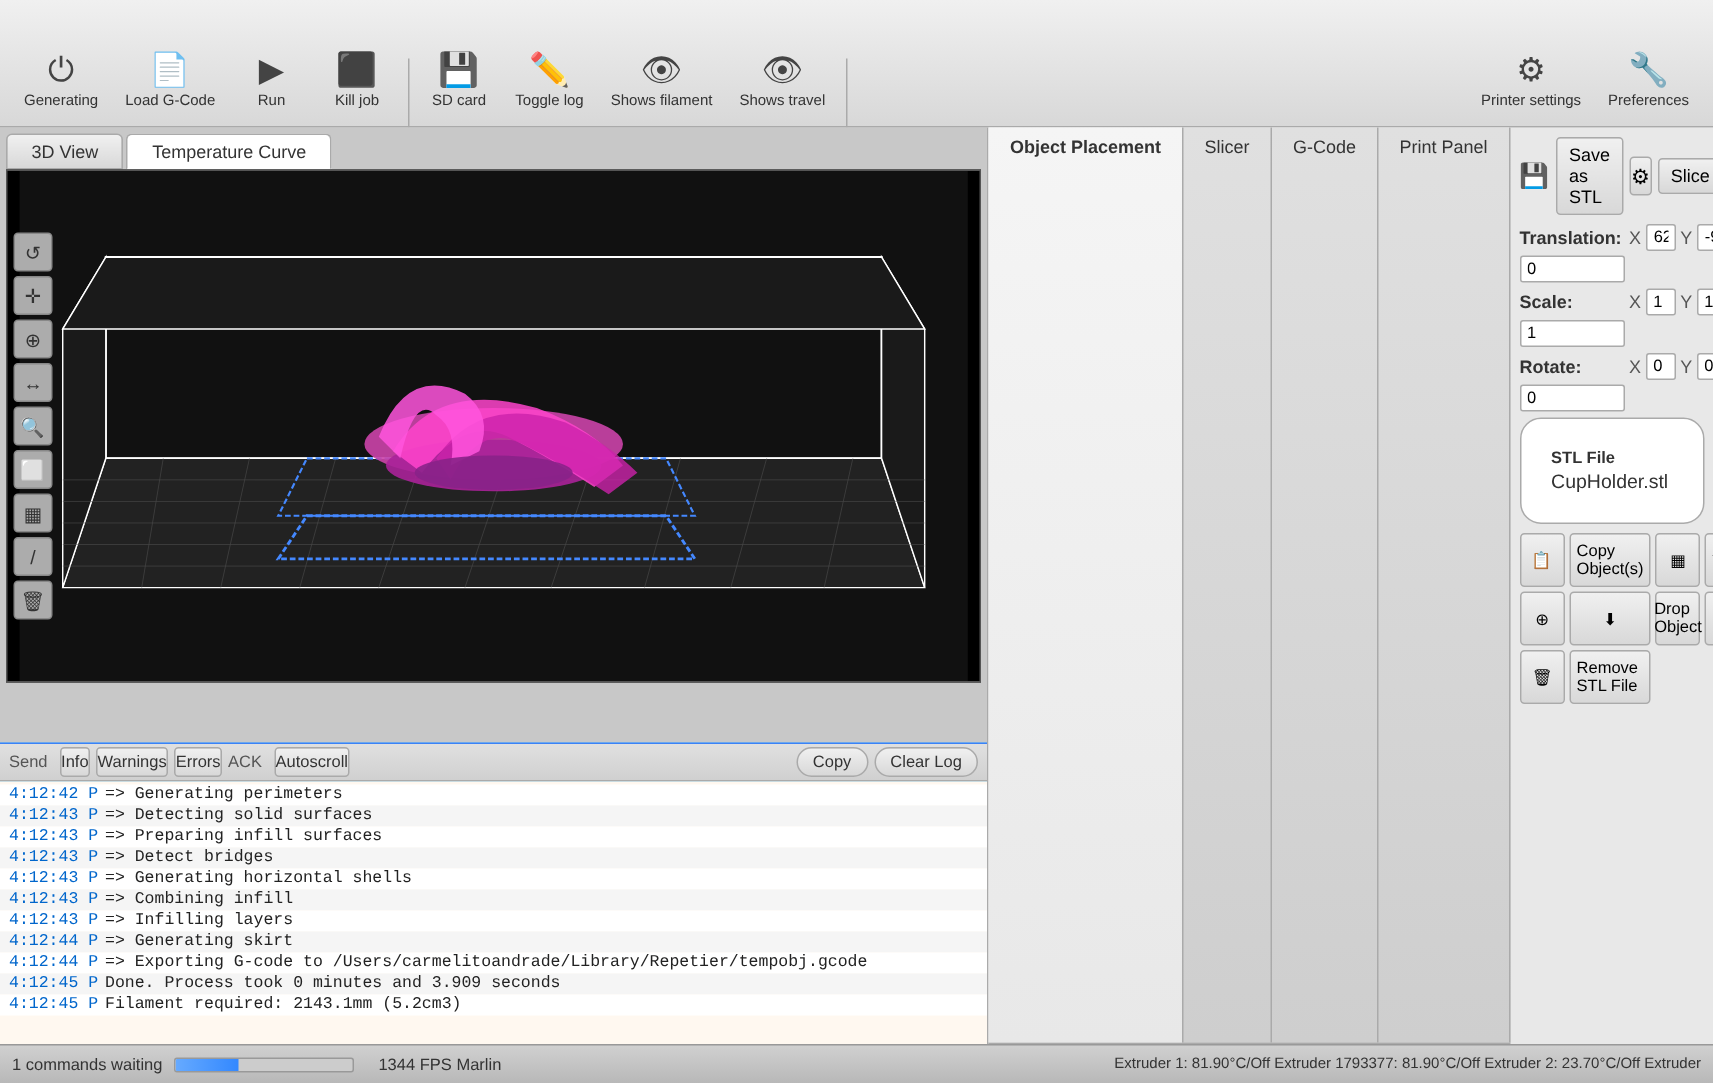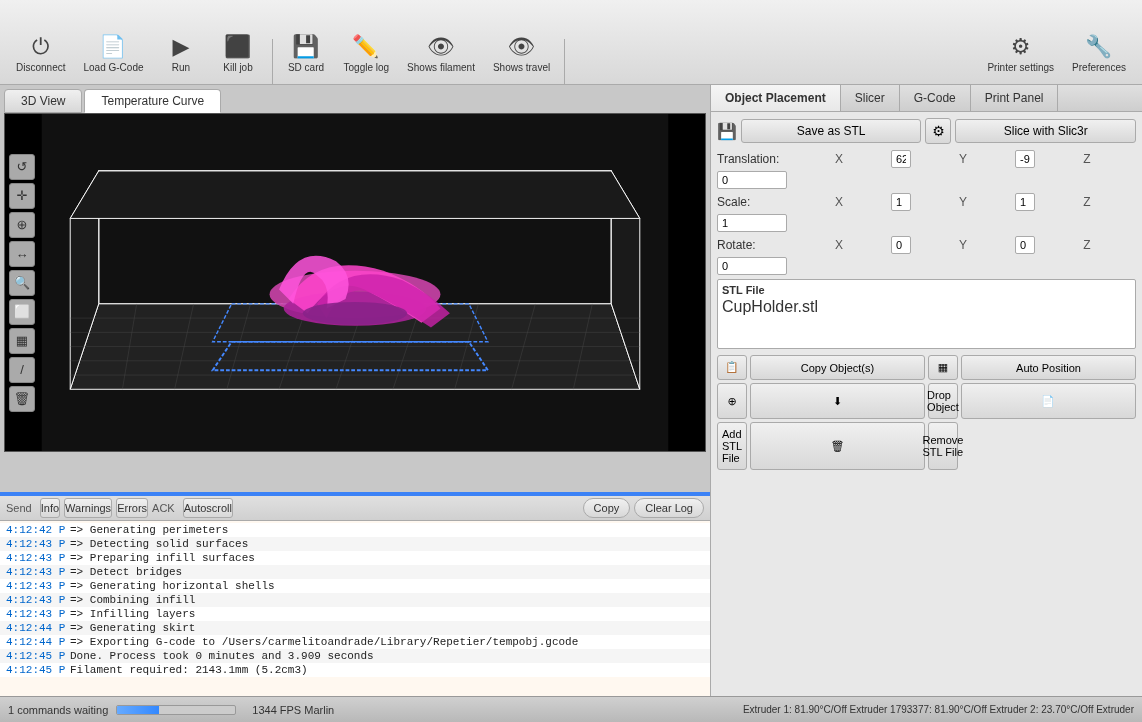--- a/index.html
+++ b/index.html
@@ -115,21 +115,21 @@
       font-size: 13px;
       color: #333;
     }
 
     
     #right-panel {
       flex: 1;
       background: #e8e8e8;
       border-left: 1px solid #aaa;
       display: flex;
-      flex-direction: column;
+      flex-direction: row;
     }
     .right-tabs {
       display: flex;
       background: linear-gradient(to bottom, #e0e0e0, #cecece);
       border-bottom: 1px solid #aaa;
     }
     .right-tab {
       padding: 6px 14px;
       font-size: 12px;
       cursor: pointer;
@@ -193,48 +193,48 @@
     }
 
     .transform-grid {
       display: grid;
       grid-template-columns: 70px 1fr 20px 1fr 20px 1fr;
       gap: 3px;
       align-items: center;
       margin-bottom: 4px;
       font-size: 12px;
     }
-    .transform-label { color: #333; font-weight: normal; }
+    .transform-label { color: #333; font-weight: bold; }
     .axis-label { text-align: center; color: #555; }
     .transform-input {
       width: 100%;
       padding: 2px 4px;
       border: 1px solid #aaa;
       border-radius: 2px;
       background: white;
       font-size: 11px;
     }
 
     .lock-row {
       display: flex;
       align-items: center;
       gap: 4px;
       margin-bottom: 6px;
       font-size: 12px;
     }
     .stl-file-section {
       background: white;
       border: 1px solid #aaa;
-      border-radius: 2px;
-      padding: 4px;
+      border-radius: 14px;
+      padding: 20px;
       margin-bottom: 6px;
       min-height: 70px;
     }
     .stl-file-title { font-weight: bold; font-size: 11px; color: #333; margin-bottom: 2px; }
-    .stl-file-name { font-size: 16px; color: #333; }
+    .stl-file-name { font-size: 13px; color: #333; }
 
     .action-grid {
       display: grid;
       grid-template-columns: 30px 1fr 30px 1fr;
       gap: 3px;
       margin-top: 4px;
     }
     .action-btn {
       display: flex;
       align-items: center;
@@ -339,21 +339,21 @@
     <div class="tl tl-yellow"></div>
     <div class="tl tl-green"></div>
   </div>
   <span class="title-bar-text">Repetier-Host Mac 0.56</span>
 </div>
 
 <div id="toolbar">
   <div class="toolbar-items">
     <div class="toolbar-item">
       <div class="toolbar-icon">⏻</div>
-      <div class="toolbar-label">Disconnect</div>
+      <div class="toolbar-label">Generating</div>
     </div>
     <div class="toolbar-item">
       <div class="toolbar-icon">📄</div>
       <div class="toolbar-label">Load G-Code</div>
     </div>
     <div class="toolbar-item">
       <div class="toolbar-icon">▶</div>
       <div class="toolbar-label">Run</div>
     </div>
     <div class="toolbar-item">
@@ -458,21 +458,21 @@
           <path d="M -20,0 Q 10,-50 80,-30 Q 120,-15 140,10 L 120,25 Q 90,5 60,-10 Q 30,-25 0,15 Z" fill="#ff44cc" opacity="0.85"></path>
           <path d="M 10,5 Q 40,-40 100,-20 Q 130,-5 150,15 L 130,30 Q 100,10 70,-5 Q 40,-20 20,20 Z" fill="#cc22aa" opacity="0.8"></path>
 
           <path d="M -30,-10 Q -10,-60 30,-40 Q 50,-25 40,0 L 20,10 Q 25,-15 10,-25 Q -5,-40 -15,5 Z" fill="#ff55dd" opacity="0.85"></path>
 
           <ellipse cx="50" cy="15" rx="55" ry="12" fill="#882288" opacity="0.9"></ellipse>
         </g>
       </svg>
     </div>
 
-    <div style="background:#7dd3fc; border-top:4px solid #3b82f6;margin-top:36px;">
+    <div style="background:#7dd3fc; border-top:1px solid #3b82f6;margin-top:36px;">
       <div class="log-tabs-bar">
         <span class="log-tab-text">Send</span>
         <div class="log-tab">Info</div>
         <div class="log-tab">Warnings</div>
         <div class="log-tab">Errors</div>
         <span class="log-tab-text">ACK</span>
         <div class="log-tab">Autoscroll</div>
         <div class="log-spacer"></div>
         <div class="log-action-btn">Copy</div>
         <div class="log-action-btn">Clear Log</div>
@@ -599,23 +599,20 @@
         <div class="action-btn">
           <span>⬇</span>
         </div>
         <div class="action-btn">
           <span>Drop Object</span>
         </div>
         <div class="action-btn">
           <span>📄</span>
         </div>
         <div class="action-btn">
-          <span>Add STL File</span>
-        </div>
-        <div class="action-btn">
           <span>🗑</span>
         </div>
         <div class="action-btn">
           <span>Remove STL File</span>
         </div>
       </div>
     </div>
   </div>
 </div>
 

